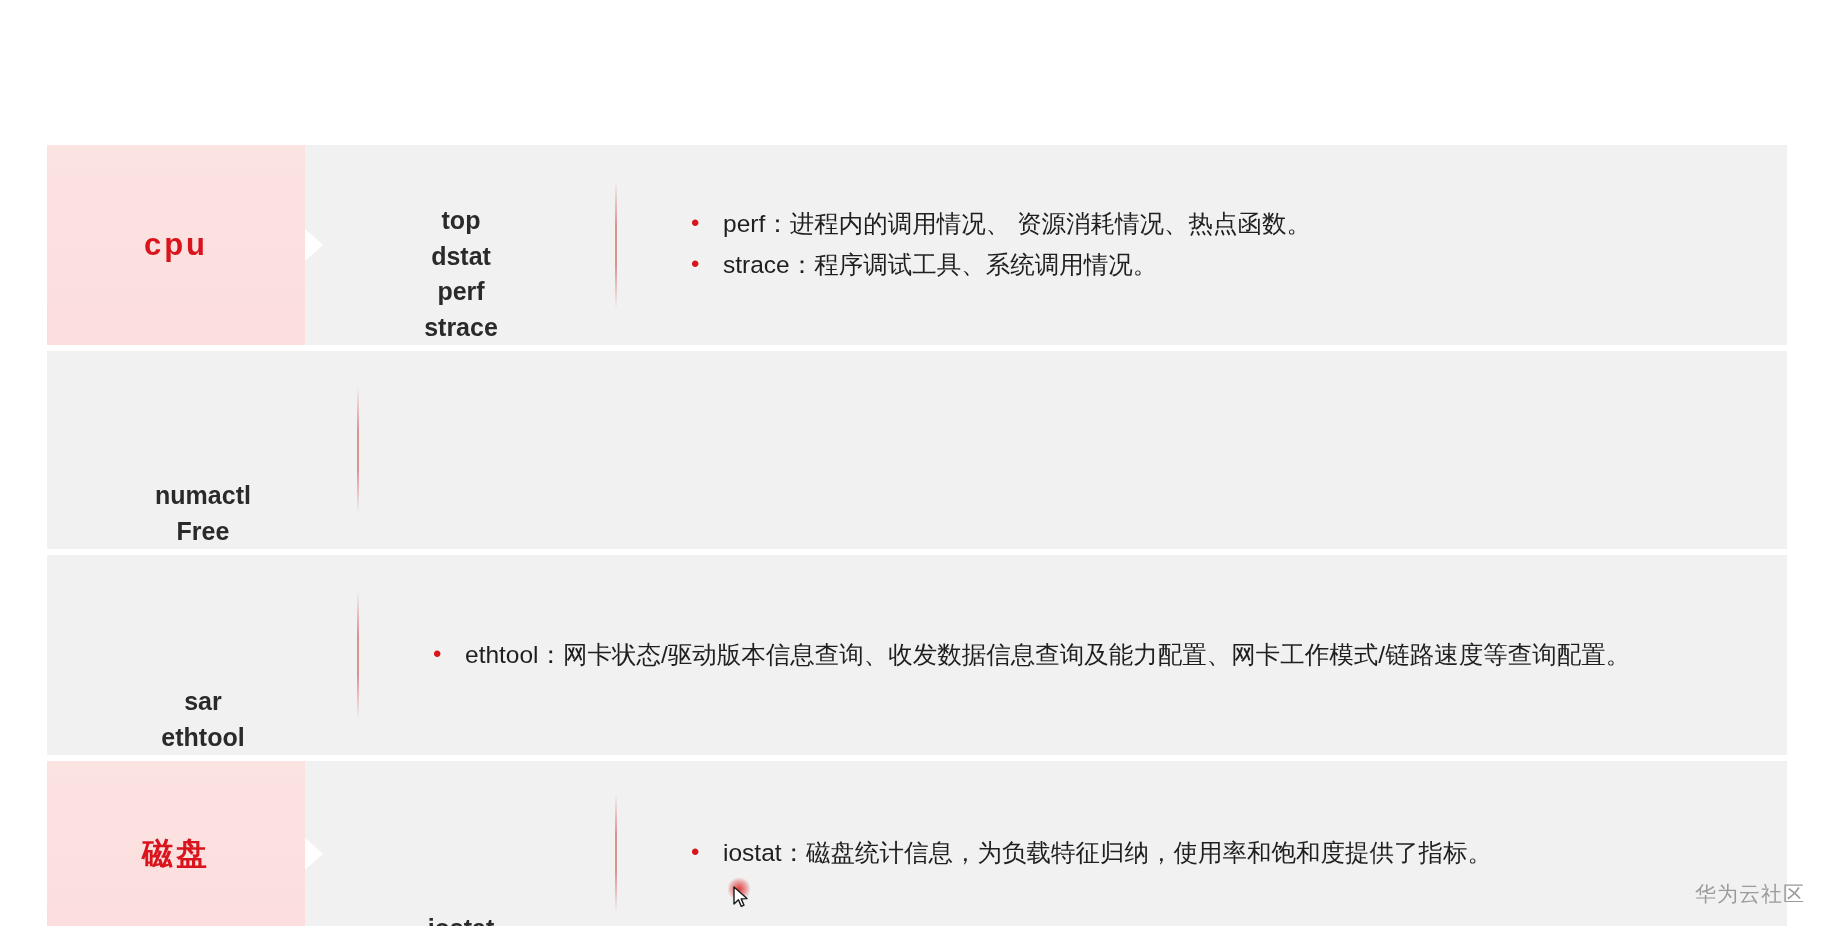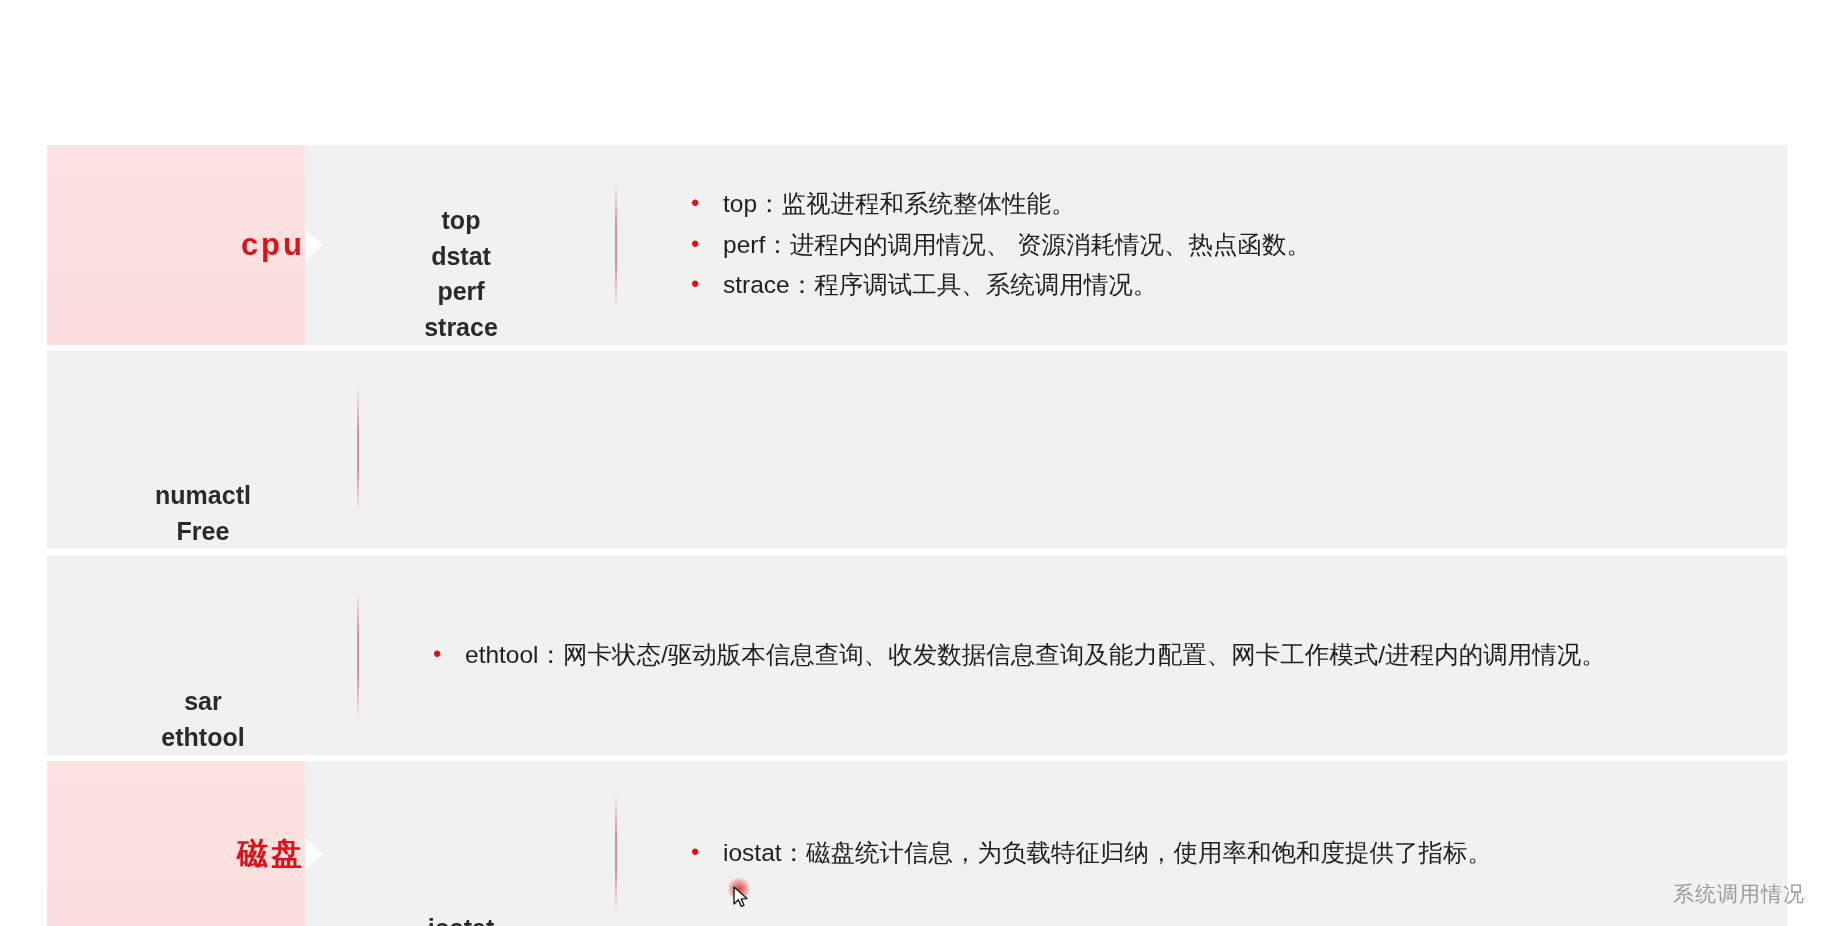--- a/index.html
+++ b/index.html
@@ -86,21 +86,21 @@
   .row:nth-child(3) { min-height: 200px; }
   .row:nth-child(4) { min-height: 185px; }
 
   .cat {
     position: relative;
     width: 258px;
     flex: 0 0 258px;
     background: linear-gradient(180deg, #fbe3e2 0%, #fbdedd 100%);
     display: flex;
     align-items: center;
-    justify-content: flex-end;
+    justify-content: center;
   }
   .cat-label {
     color: #d9141c;
     font-size: 31px;
     font-weight: bold;
     letter-spacing: 3px;
   }
   .cat .arrow {
     position: absolute;
     right: -18px;
@@ -211,21 +211,20 @@
         <div class="tools-inner">
           <div>top</div>
           <div>dstat</div>
           <div>perf</div>
           <div>strace</div>
         </div>
         <span class="divider"></span>
       </div>
       <div class="desc">
         <ul>
-          <li>top：监视进程和系统整体性能。</li>
           <li>perf：进程内的调用情况、 资源消耗情况、热点函数。</li>
           <li>strace：程序调试工具、系统调用情况。</li>
         </ul>
       </div>
     </div>
 
     <div class="row">
       <div class="tools">
         <div class="tools-inner">
           <div>numactl</div>
@@ -242,21 +241,21 @@
     <div class="row">
       <div class="tools">
         <div class="tools-inner">
           <div>sar</div>
           <div>ethtool</div>
         </div>
         <span class="divider"></span>
       </div>
       <div class="desc">
         <ul>
-          <li>ethtool：网卡状态/驱动版本信息查询、收发数据信息查询及能力配置、网卡工作模式/进程内的调用情况。</li>
+          <li>ethtool：网卡状态/驱动版本信息查询、收发数据信息查询及能力配置、网卡工作模式/链路速度等查询配置。</li>
         </ul>
       </div>
     </div>
 
     <div class="row">
       <div class="cat">
         <span class="cat-label">磁盘</span>
         <span class="arrow"></span>
       </div>
       <div class="tools">
@@ -267,21 +266,21 @@
       </div>
       <div class="desc">
         <ul>
           <li>iostat：磁盘统计信息，为负载特征归纳，使用率和饱和度提供了指标。</li>
         </ul>
       </div>
     </div>
 
   </div>
 
-  <div class="watermark">系统调用情况</div>
+  <div class="watermark">华为云社区</div>
 
   <div class="cursor-dot"></div>
   <div class="cursor-arrow">
     <svg width="18" height="24" viewBox="0 0 18 24" aria-hidden="true">
       <path d="M1 1 L1 18 L5.4 13.8 L8.3 20.4 L11 19.2 L8.2 12.9 L14 12.6 Z" fill="#ffffff" stroke="#1a1a1a" stroke-width="1.4" stroke-linejoin="round"></path>
     </svg>
   </div>
 
 </div>
 

